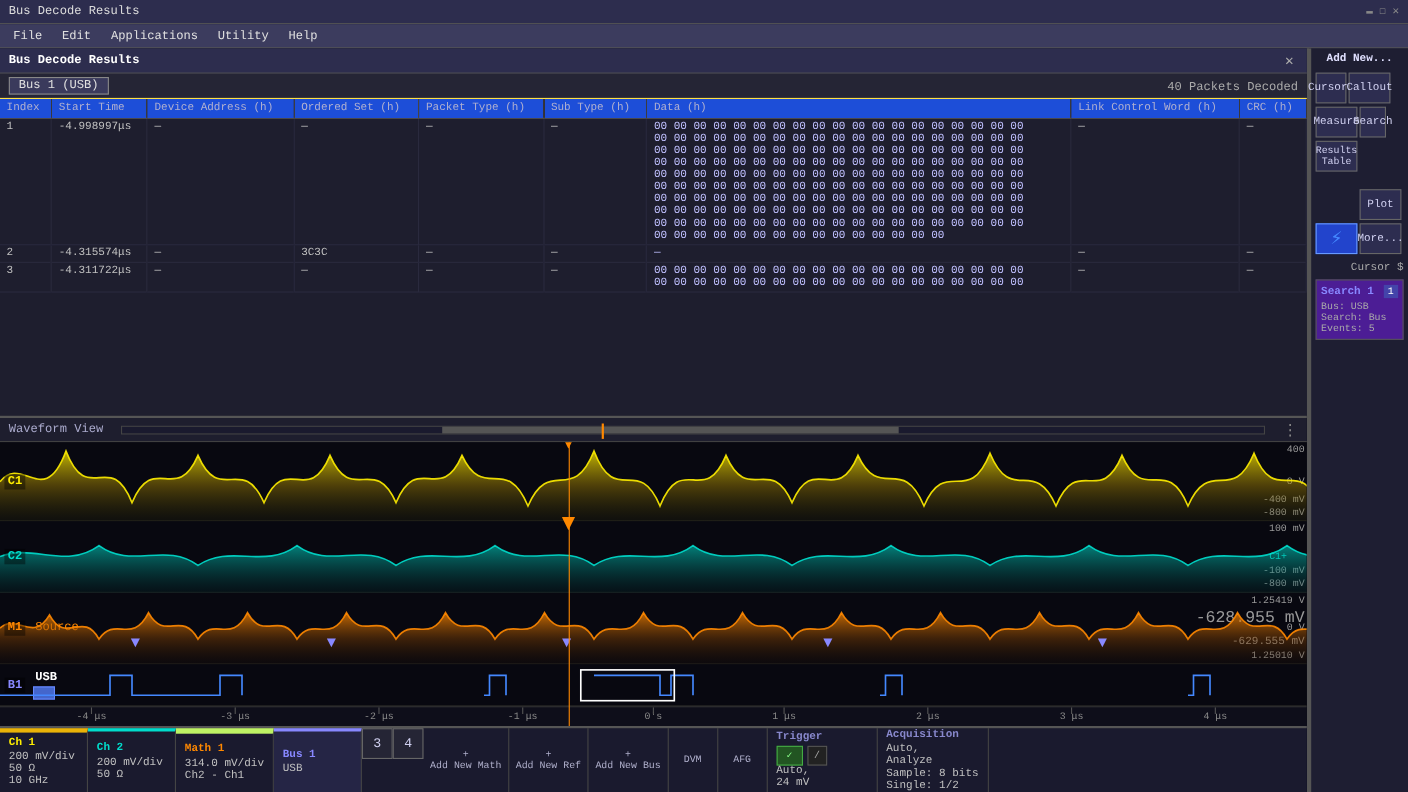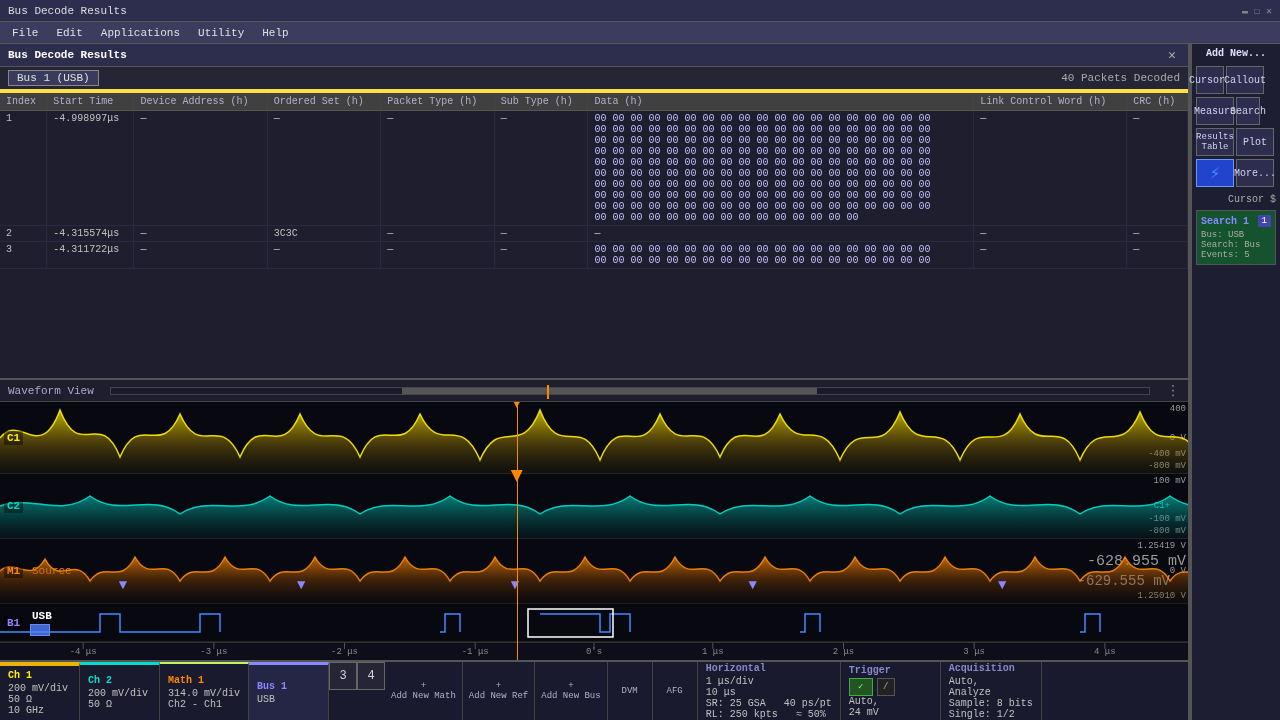--- a/index.html
+++ b/index.html
@@ -82,22 +82,22 @@
       display: flex;
       align-items: center;
       justify-content: center;
     }
 
     #bus-select-bar {
       background: #252535;
       padding: 3px 8px;
       display: flex;
       justify-content: space-between;
-      align-items: center;
-      border-bottom: 4px solid #fde047;
+      align-items: flex-end;
+      border-bottom: 1px solid #fde047;
     }
     #bus-select-bar .bus-tag {
       background: #3a3a5c;
       border: 1px solid #888;
       color: #e0e0e0;
       padding: 1px 8px;
       font-size: 11px;
     }
     #bus-select-bar .packets-info { color: #aaa; font-size: 11px; }
 
@@ -105,21 +105,21 @@
     #decode-table {
       overflow-y: auto;
       flex: 1;
     }
     table {
       width: 100%;
       border-collapse: collapse;
       font-size: 10px;
     }
     thead tr {
-      background: #404040;
+      background: #1d4ed8;
       position: sticky;
       top: 0;
       margin-left: 12px;
     }
     thead th {
       color: #b0b0d0;
       padding: 3px 6px;
       text-align: left;
       border-right: 1px solid #444;
       border-bottom: 1px solid #555;
@@ -305,21 +305,21 @@
       justify-content: center;
       text-align: center;
     }
     .sidebar-btn.blue-active {
       background: #2244cc;
       border-color: #6699ff;
     }
 
     .search-box {
       width: 80px;
-      background: #14532d;
+      background: #4c1d95;
       border: 1px solid #555;
       padding: 4px;
       font-size: 9px;
       color: #c0c0e0;
     }
     .search-row { display: flex; justify-content: space-between; }
 
     
     .num-box {
       width: 28px;
@@ -560,21 +560,21 @@
             <path d="M0,32 C30,20 60,44 90,22 C120,44 150,18 180,40 C210,20 240,44 270,22 C300,44 330,18 360,40 C390,20 420,44 450,22 C480,44 510,18 540,40 C570,20 600,44 630,22 C660,44 690,18 720,40 C750,20 780,44 810,22 C840,44 870,18 900,40 C930,20 960,44 990,22 C1020,44 1050,18 1080,40 C1110,20 1140,44 1170,22 C1195,40 1210,25 1220,35" fill="none" stroke="#00ddcc" stroke-width="1.5" opacity="0.9"></path>
           </svg>
         </div>
 
         <div id="m1" class="channel" style="height: 65px; background: #080810; position: relative;">
           <span class="channel-label" style="color: #ff8800;">M1</span>
           <span style="position: absolute; left: 32px; top: 50%; transform: translateY(-50%); color: #ff8800; font-size: 11px;">Source</span>
           <div style="position: absolute; right: 2px; top: 2px; font-size: 9px; color: #999;">1.25419 V</div>
           <div style="position: absolute; right: 2px; top: 14px; font-size: 15px; color: #999;">-628.955 mV</div>
           <div style="position: absolute; right: 2px; top: 50%; transform: translateY(-50%); font-size: 9px; color: #999;">0 V</div>
-          <div style="position: absolute; right: 18px; bottom: 14px; font-size: 14px; color: #999;">-629.555 mV</div>
+          <div style="position: absolute; right: 2px; bottom: 14px; font-size: 10px; color: #999;">-629.555 mV</div>
           <div style="position: absolute; right: 2px; bottom: 2px; font-size: 9px; color: #999;">1.25010 V</div>
           <svg width="100%" height="65" style="position: absolute; top: 0; left: 0;">
             <defs>
               <linearGradient id="orangeGrad" x1="0" y1="0" x2="0" y2="1">
                 <stop offset="0%" stop-color="#ff8800" stop-opacity="0.9"></stop>
                 <stop offset="50%" stop-color="#884400" stop-opacity="0.5"></stop>
                 <stop offset="100%" stop-color="#221100" stop-opacity="0.2"></stop>
               </linearGradient>
             </defs>
             <path d="M0,32 C15,18 30,46 45,20 C60,48 75,15 90,42 C105,20 120,48 135,18 C150,45 165,15 180,42 C195,20 210,48 225,18 C240,45 255,15 270,42 C285,20 300,48 315,18 C330,45 345,15 360,42 C375,20 390,48 405,18 C420,45 435,15 450,42 C465,20 480,48 495,18 C510,45 525,15 540,42 C555,20 570,48 585,18 C600,45 615,15 630,42 C645,20 660,48 675,18 C690,45 705,15 720,42 C735,20 750,48 765,18 C780,45 795,15 810,42 C825,20 840,48 855,18 C870,45 885,15 900,42 C915,20 930,48 945,18 C960,45 975,15 990,42 C1005,20 1020,48 1035,18 C1050,45 1065,15 1080,42 C1095,20 1110,48 1125,18 C1140,45 1155,15 1170,42 C1185,20 1200,48 1220,22 L1220,65 L0,65 Z" fill="url(#orangeGrad)" opacity="0.85"></path>
@@ -637,21 +637,21 @@
           <div class="ch-val">50 Ω</div>
           <div class="ch-val">10 GHz</div>
         </div>
 
         <div class="bottom-ch-block" style="border-top: 3px solid #00ddcc;">
           <div class="ch-label-small ch2-color">Ch 2</div>
           <div class="ch-val">200 mV/div</div>
           <div class="ch-val">50 Ω</div>
         </div>
 
-        <div class="bottom-ch-block" style="border-top: 2px solid #bef264;">
+        <div class="bottom-ch-block" style="border-top: 5px solid #bef264;">
           <div class="ch-label-small m1-color">Math 1</div>
           <div class="ch-val">314.0 mV/div</div>
           <div class="ch-val">Ch2 - Ch1</div>
         </div>
 
         <div class="bottom-ch-block" style="border-top: 3px solid #8888ff; background: #252545;">
           <div class="ch-label-small" style="color: #8888ff;">Bus 1</div>
           <div class="ch-val">USB</div>
         </div>
 
@@ -672,35 +672,20 @@
         </div>
 
         <div class="bottom-btn">
           <span>DVM</span>
         </div>
 
         <div class="bottom-btn">
           <span>AFG</span>
         </div>
 
-        <div class="bottom-section">
-          <div class="section-title">Horizontal</div>
-          <div class="section-val">1 μs/div</div>
-          <div class="section-val">10 μs</div>
-          <div class="section-val">
-            <span>SR: 25 GSA</span>
-            &nbsp;
-            <span>40 ps/pt</span>
-          </div>
-          <div class="section-val">
-            <span>RL: 250 kpts</span>
-            &nbsp;
-            <span>≈ 50%</span>
-          </div>
-        </div>
 
         <div class="bottom-section" style="min-width: 100px;">
           <div class="section-title">Trigger</div>
           <div style="display: flex; align-items: center; gap: 4px;">
             <div style="width: 24px; height: 18px; background: #225522; border: 1px solid #44aa44; display: flex; align-items: center; justify-content: center; font-size: 9px; color: #88ff88;">✓</div>
             <div style="width: 18px; height: 18px; background: #222; border: 1px solid #555; font-size: 9px; color: #aaa; display: flex; align-items: center; justify-content: center;">/</div>
           </div>
           <div class="section-val">Auto,</div>
           <div class="section-val">24 mV</div>
         </div>
@@ -724,21 +709,21 @@
       <div class="sidebar-btn" style="width: 38px; font-size: 10px;">Callout</div>
     </div>
 
     <div style="display: flex; gap: 2px; width: 100%;">
       <div class="sidebar-btn" style="width: 38px; font-size: 10px;">Measure</div>
       <div class="sidebar-btn" style="width: 24px; font-size: 10px;">Search</div>
     </div>
 
     <div style="display: flex; gap: 2px; width: 100%;">
       <div class="sidebar-btn" style="width: 38px; font-size: 9px; text-align: center;">Results Table</div>
-      <div class="sidebar-btn" style="width: 38px; font-size: 10px;">Plot</div>
+      <div class="sidebar-btn" style="width: 38px; font-size: 10px; margin-top: 44px;">Plot</div>
     </div>
 
     <div style="display: flex; gap: 2px; width: 100%; align-items: center;">
       <div class="sidebar-btn blue-active" style="width: 38px; height: 28px; font-size: 18px; color: #4488ff;">⚡</div>
       <div class="sidebar-btn" style="width: 38px; font-size: 10px;">More...</div>
     </div>
 
     <div style="width: 80px; display: flex; justify-content: flex-end; margin-top: 4px;">
       <span style="color: #aaa; font-size: 10px;">Cursor $</span>
     </div>

